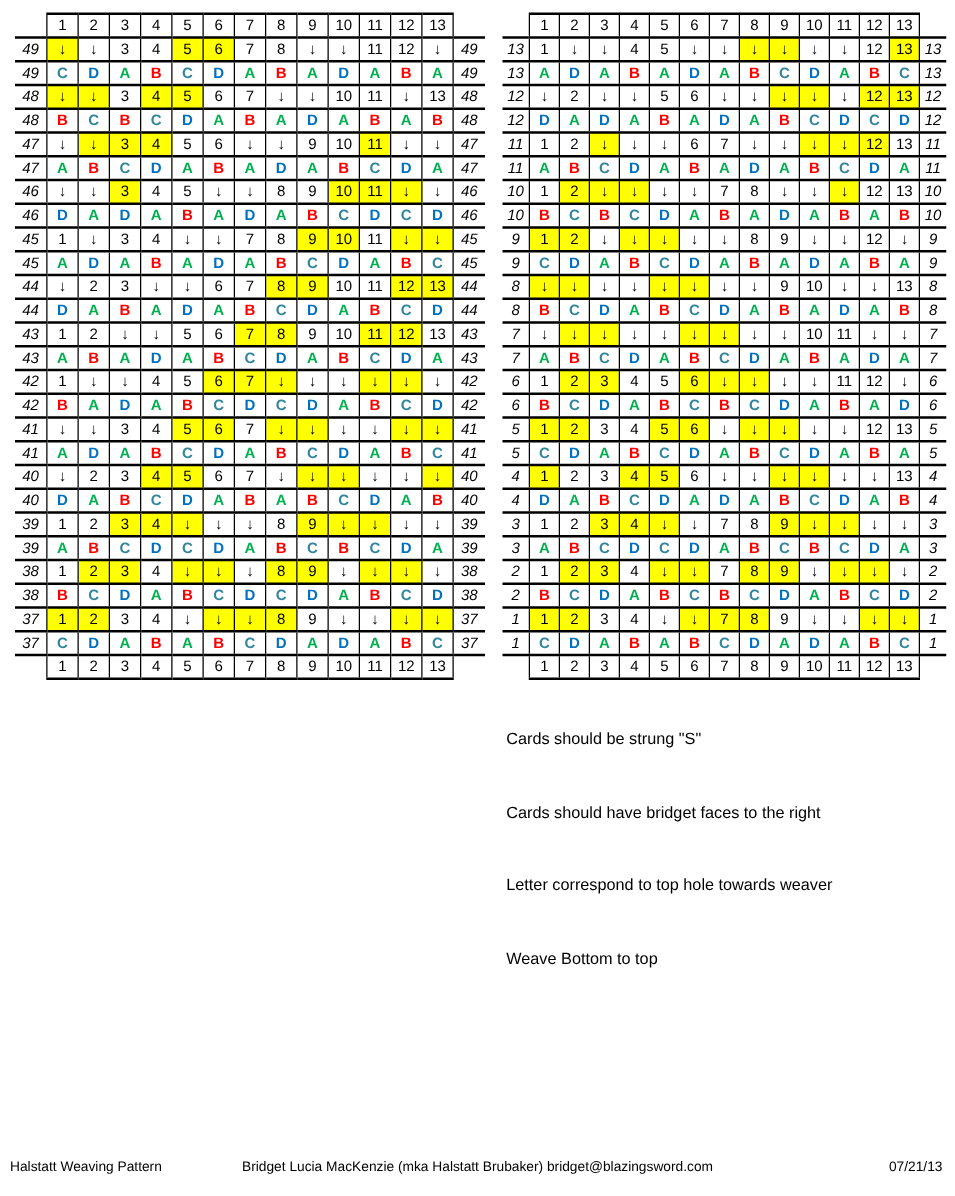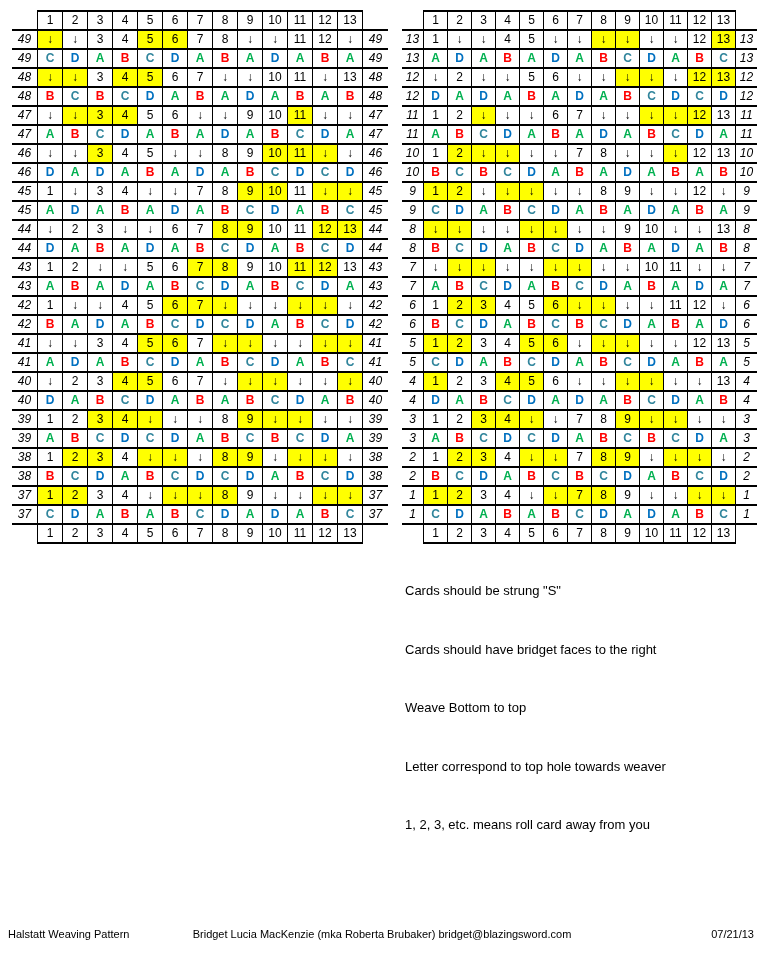--- a/index.html
+++ b/index.html
@@ -1000,22 +1000,21 @@
         <td class="hcell">12</td>
         <td class="hcell">13</td>
         <td class="corner"></td>
       </tr>
     </tbody>
   </table>
 
 <div class="notes">
   <div>Cards should be strung "S"</div>
   <div>Cards should have bridget faces to the right</div>
+  <div>Letter correspond to top hole towards weaver</div>
   <div>Weave Bottom to top</div>
-  <div>Letter correspond to top hole towards weaver</div>
-  <div>1, 2, 3, etc. means roll card away from you</div>
 </div>
 
 <div class="page-footer">
   <span class="f-left">Halstatt Weaving Pattern</span>
-  <span class="f-center">Bridget Lucia MacKenzie (mka Roberta Brubaker) bridget@blazingsword.com</span>
+  <span class="f-center">Bridget Lucia MacKenzie (mka Halstatt Brubaker) bridget@blazingsword.com</span>
   <span class="f-right">07/21/13</span>
 </div>
 
 </body></html>

